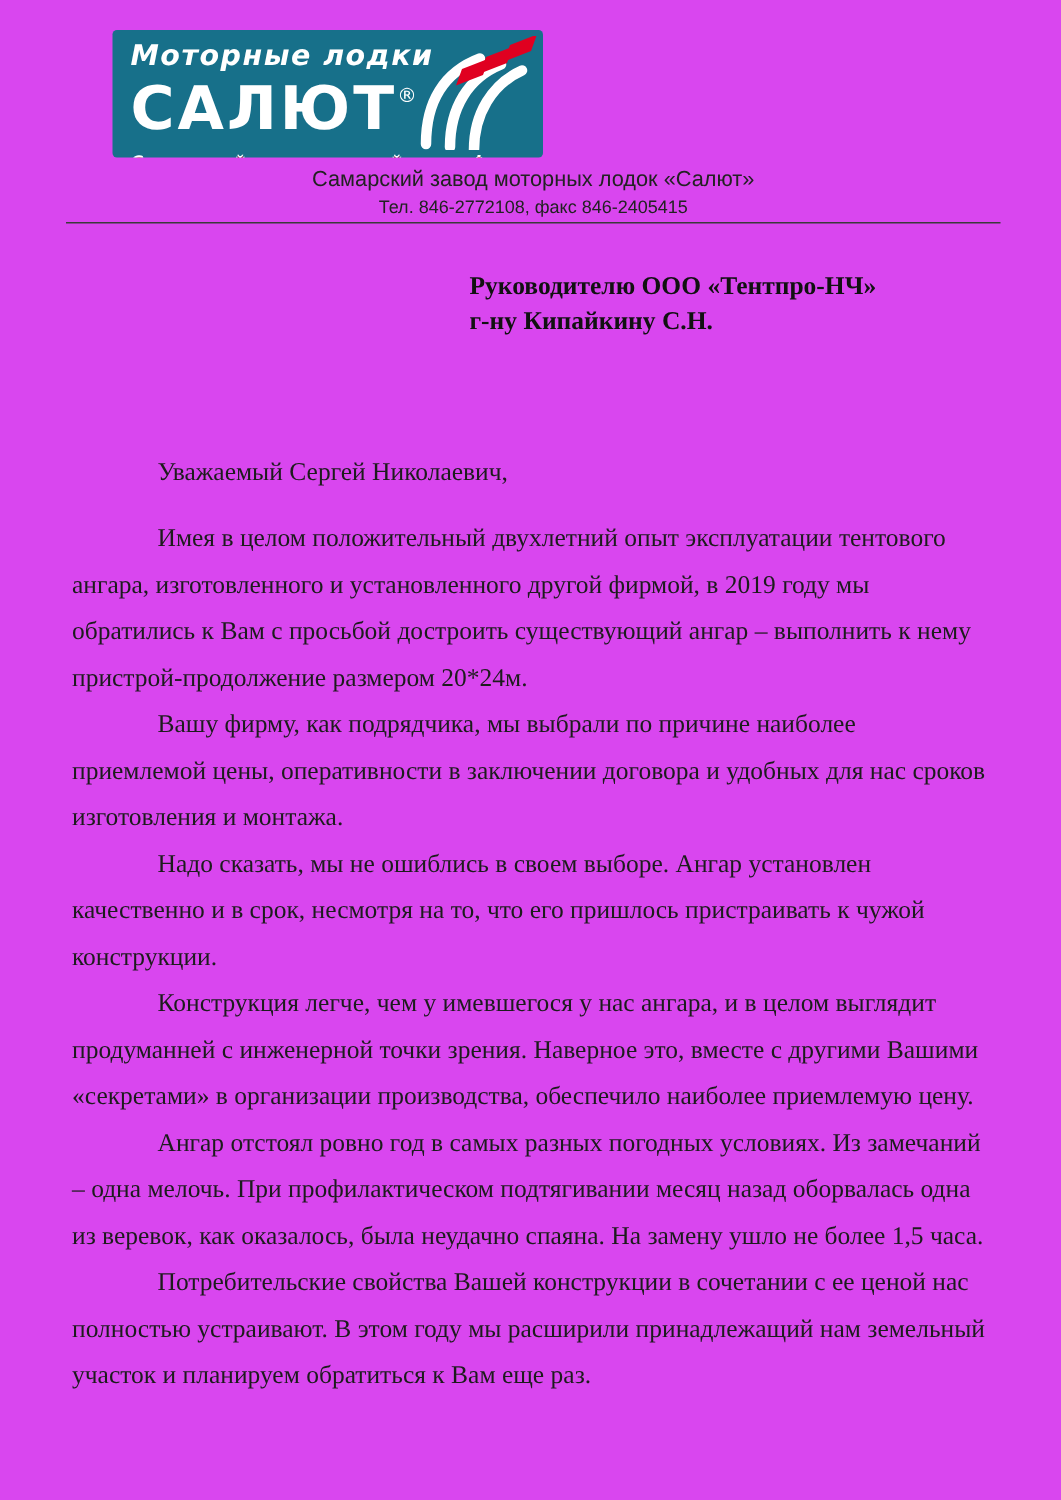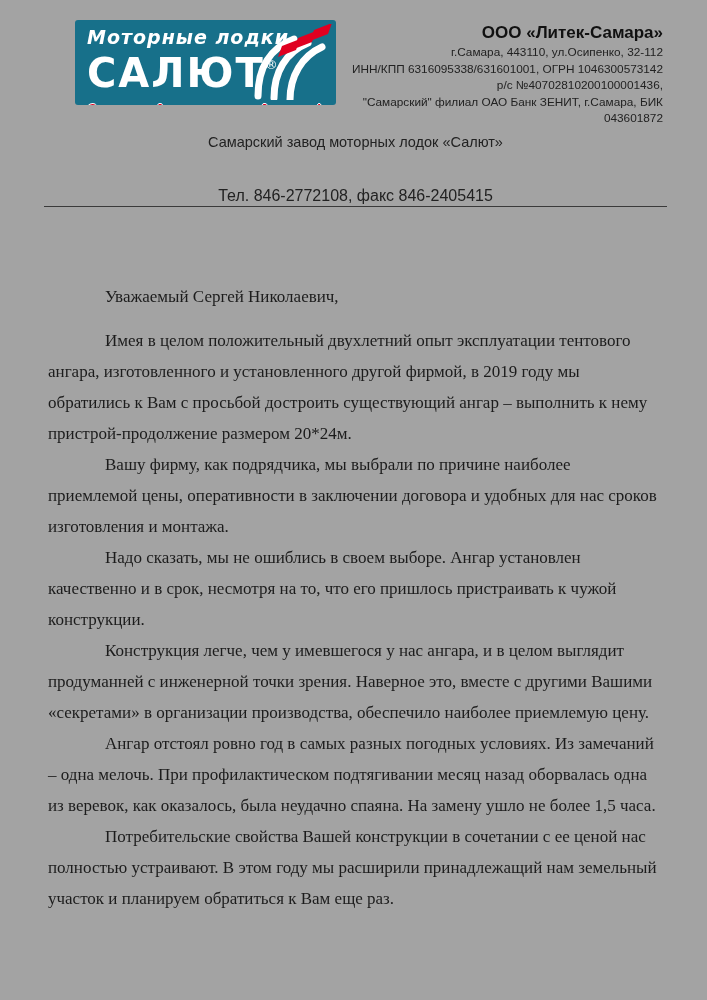--- a/index.html
+++ b/index.html
@@ -1,20 +1,20 @@
 <!DOCTYPE html>
 <html lang="ru"><head>
 <meta charset="utf-8">
 <style>
   html,body{margin:0;padding:0;background:#ffffff;}
   .page{
     position:relative;
     width:707px;height:1000px;
     margin:0 auto;
-    background:#a3a3a3;
+    background:#d946ef;
     box-sizing:border-box;
     padding:18px 44px 0 48px;
     font-family:"Liberation Serif", serif;
     color:#1c1c1c;
     overflow:hidden;
   }
   
   .lh-top{display:flex;justify-content:space-between;align-items:flex-start;}
   .logo{
     position:relative;
@@ -54,21 +54,21 @@
     text-align:right;
     font-family:"Liberation Sans", sans-serif;
     margin-top:4px;
   }
   .company-name{font-size:17px;font-weight:bold;line-height:22px;color:#111;}
   .company-line{font-size:11.8px;line-height:16.5px;color:#222;}
   
   .center-lines{text-align:center;font-family:"Liberation Sans", sans-serif;margin-top:6px;}
   .factory-line{font-size:14.5px;line-height:19px;color:#222;}
   .contacts-line{font-size:13px;line-height:18px;color:#222;}
-  .phone-line{font-size:16px;line-height:16px;color:#222;margin-top:36px;}
+  .phone-line{font-size:12px;line-height:16px;color:#222;}
   .rule{border:none;border-top:1.6px solid #3a3a3a;margin:2px -4px 0 -4px;}
   
   .ref-line{
     font-family:"Liberation Sans", sans-serif;
     font-style:italic;font-size:15px;color:#222;
     margin-top:16px;
   }
   .addressee{
     margin-top:30px;margin-left:265px;
     font-weight:bold;font-size:17px;line-height:23px;color:#111;
@@ -92,37 +92,34 @@
       <div class="logo-bottom">Самарский алюминиевый трансформер</div>
       <svg class="logo-stripes" width="86" height="76" viewBox="0 0 86 76">
         <path d="M 10,72 C 10,44 22,24 46,15" fill="none" stroke="#ffffff" stroke-width="7" stroke-linecap="round"></path>
         <path d="M 26,74 C 26,48 38,28 60,19" fill="none" stroke="#ffffff" stroke-width="7" stroke-linecap="round"></path>
         <path d="M 42,76 C 42,52 54,32 74,23" fill="none" stroke="#ffffff" stroke-width="7" stroke-linecap="round"></path>
         <polygon points="34,22 52,15 48,26 30,33" fill="#e00020"></polygon>
         <polygon points="50,14 68,7 64,18 46,25" fill="#e00020"></polygon>
         <polygon points="66,6 84,-1 80,10 62,17" fill="#e00020"></polygon>
       </svg>
     </div>
-    <div class="company">
-      <div class="company-name">ООО «Литек-Самара»</div>
-      <div class="company-line">г.Самара, 443110, ул.Осипенко, 32-112</div>
-      <div class="company-line">ИНН/КПП 6316095338/631601001, ОГРН 1046300573142</div>
-      <div class="company-line">р/с №40702810200100001436,</div>
-      <div class="company-line">"Самарский" филиал ОАО Банк ЗЕНИТ, г.Самара, БИК 043601872</div>
-    </div>
   </div>
 
   <div class="center-lines">
     <div class="factory-line">Самарский завод моторных лодок «Салют»</div>
     <div class="phone-line">Тел. 846-2772108, факс 846-2405415</div>
   </div>
 
   <hr class="rule">
 
 
+  <div class="addressee">
+    <div>Руководителю ООО «Тентпро-НЧ»</div>
+    <div>г-ну  Кипайкину С.Н.</div>
+  </div>
 
   <div class="body-text">
     <p class="salutation">Уважаемый Сергей Николаевич,</p>
     <p>Имея в целом положительный двухлетний опыт эксплуатации тентового ангара, изготовленного и установленного другой фирмой, в 2019 году мы обратились к Вам с просьбой достроить существующий ангар – выполнить к нему пристрой-продолжение размером 20*24м.</p>
     <p>Вашу фирму, как подрядчика, мы выбрали по причине наиболее приемлемой цены, оперативности в заключении договора и удобных для нас сроков изготовления и монтажа.</p>
     <p>Надо сказать, мы не ошиблись в своем выборе. Ангар установлен качественно и в срок, несмотря на то, что его пришлось пристраивать к чужой конструкции.</p>
     <p>Конструкция легче, чем у имевшегося у нас ангара, и в целом выглядит продуманней с инженерной точки зрения. Наверное это, вместе с другими Вашими «секретами» в организации производства, обеспечило наиболее приемлемую цену.</p>
     <p>Ангар отстоял ровно год в самых разных погодных условиях. Из замечаний – одна мелочь. При профилактическом подтягивании месяц назад оборвалась одна из веревок,  как оказалось, была неудачно спаяна. На замену ушло не более 1,5 часа.</p>
     <p>Потребительские свойства Вашей конструкции в сочетании с ее ценой нас полностью устраивают. В этом году мы расширили принадлежащий нам земельный участок и планируем обратиться к Вам еще раз.</p>
 

